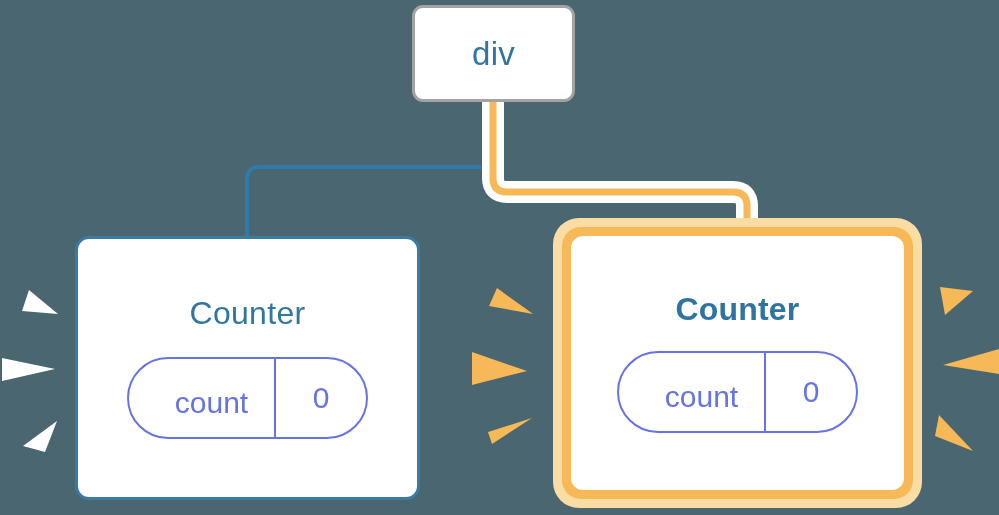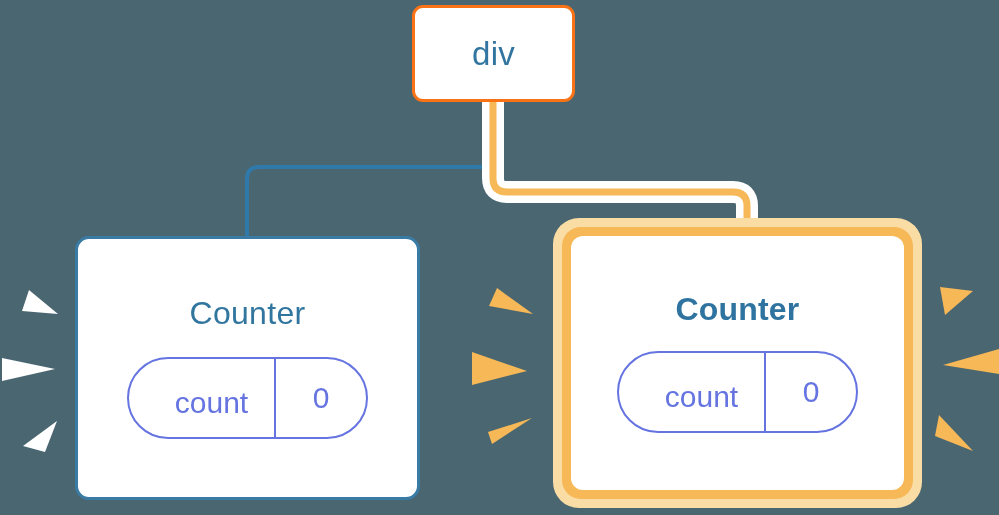--- a/index.html
+++ b/index.html
@@ -20,21 +20,21 @@
     background:#ffffff;
     box-sizing:border-box;
     display:flex;flex-direction:column;
     align-items:center;justify-content:center;
     z-index:3;
   }
 
   
   #node-div{
     left:412px;top:5px;width:163px;height:97px;
-    border:3px solid #f97316;border-radius:11px;
+    border:3px solid #a3a3a3;border-radius:11px;
   }
   #node-div .node-title{
     color:#3175a0;font-size:33px;font-weight:400;
     letter-spacing:0.2px;line-height:1;
   }
 
   
   #node-counter-left{
     left:75px;top:236px;width:345px;height:264px;
     border:3px solid #3a7ba5;border-radius:14px;

